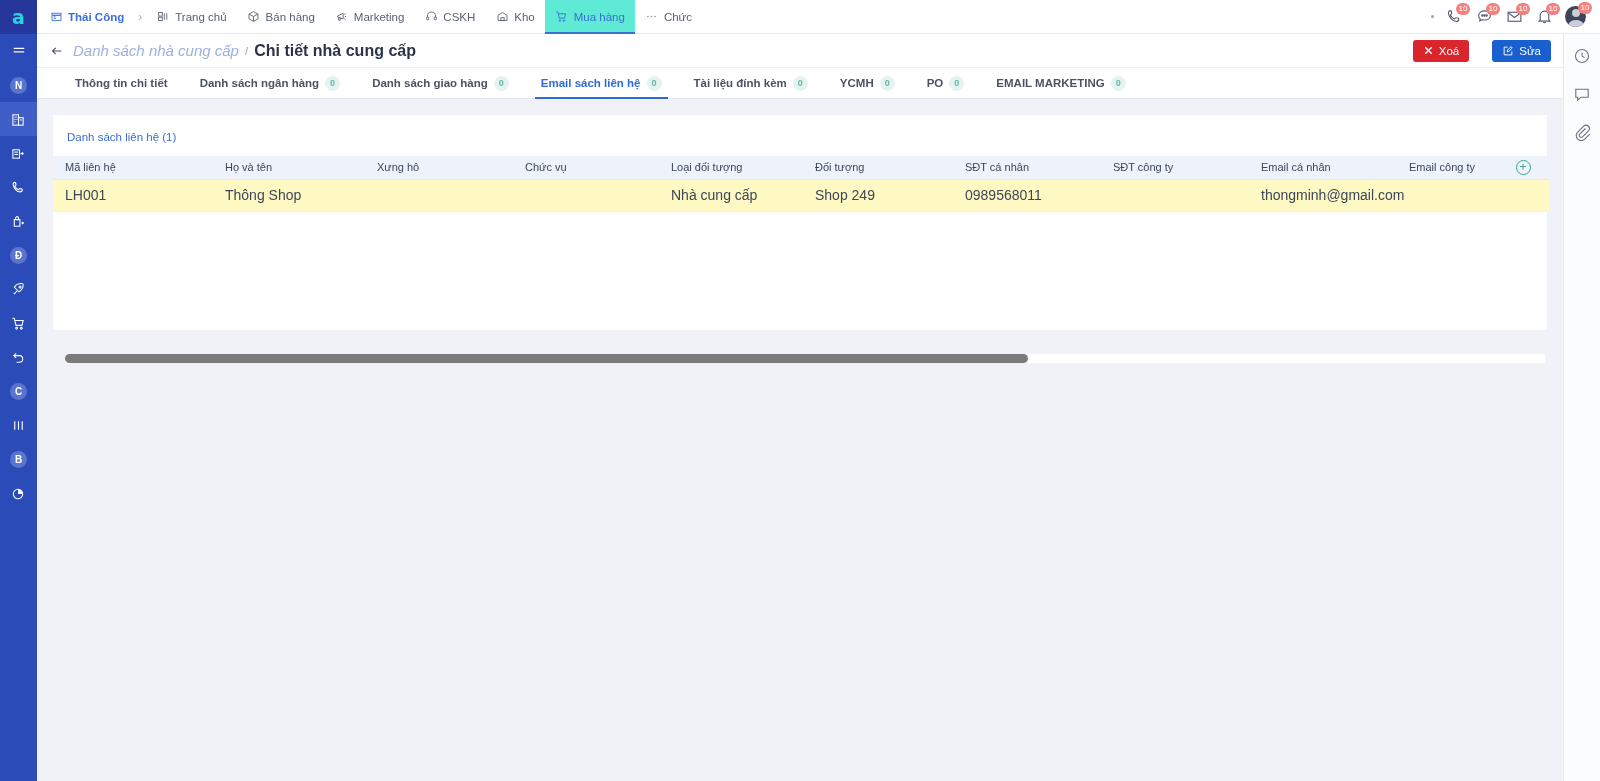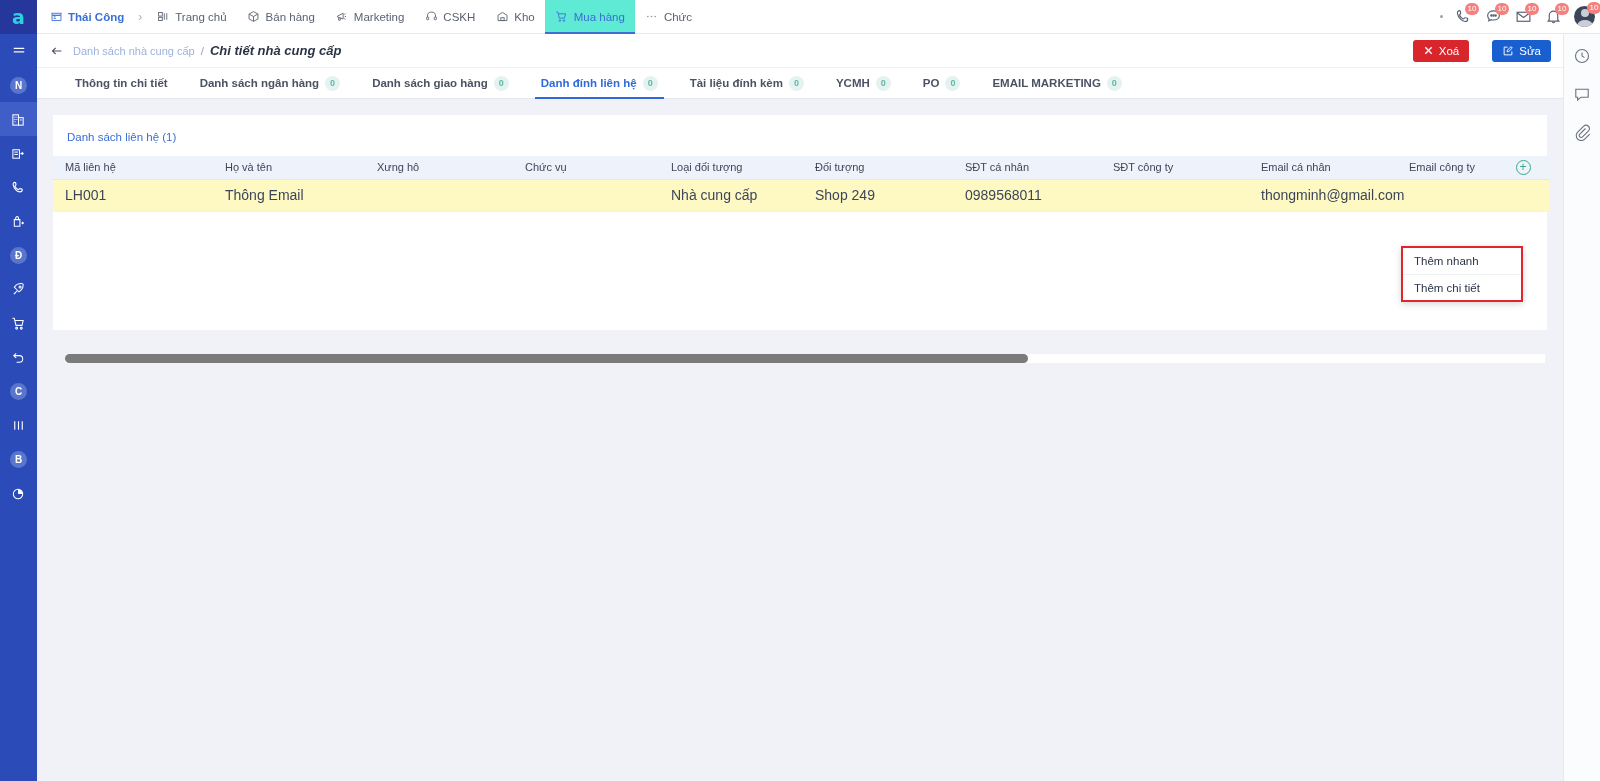--- a/index.html
+++ b/index.html
@@ -61,21 +61,21 @@
   .nav-item.active::after {
     content: ''; position: absolute; left: 0; right: 0; bottom: 0;
     height: 2px; background: #3b6fd4;
   }
   .nav-sep { color: #aab2c0; font-size: 12px; padding: 0 4px; }
   .nav-ico { width: 14px; height: 14px; display: flex; align-items: center; justify-content: center; }
   .nav-ico svg { display: block; }
 
   .top-right {
     margin-left: auto; display: flex; align-items: center;
-    gap: 11px; padding-right: 5px; height: 34px;
+    gap: 11px; padding-right: 14px; height: 34px;
   }
   .tr-dot { width: 3px; height: 3px; border-radius: 50%; background: #9aa3b2; }
   .tr-icon { position: relative; width: 19px; height: 19px; color: #5a6273;
              display:flex; align-items:center; justify-content:center; }
   .tr-icon svg { display: block; }
   .tr-badge {
     position: absolute; top: -4px; right: -6px;
     min-width: 14px; height: 12px; padding: 0 2px;
     background: #f4817e; color: #fff; border-radius: 7px;
     font-size: 8px; line-height: 12px; text-align: center;
@@ -114,23 +114,23 @@
     width: 1526px; height: 747px;
     background: #f0f2f7;
   }
   .crumb-bar {
     height: 34px; background: #fff;
     display: flex; align-items: center; padding: 0 12px 0 10px;
     border-bottom: 1px solid #eef0f5;
   }
   .back-arrow { width: 20px; height: 20px; color: #5a6273; display:flex;
                 align-items:center; justify-content:center; margin-right: 6px; }
-  .crumb-link { font-size: 11px; color: #9db0dd; }
+  .crumb-link { font-size: 15px; color: #9db0dd; font-style: italic; }
   .crumb-slash { font-size: 11.5px; color: #9aa3b2; margin: 0 6px; }
-  .crumb-cur { font-size: 13px; color: #2b3447; font-weight: bold; font-style: italic; }
+  .crumb-cur { font-size: 16px; color: #2b3447; font-weight: bold; }
   .crumb-actions { margin-left: auto; display: flex; gap: 8px; }
   .btn {
     height: 22px; padding: 0 10px; border-radius: 3px; border: none;
     font-size: 11.5px; color: #fff; display: flex; align-items: center;
     gap: 5px; cursor: pointer; font-family: "Liberation Sans", sans-serif; margin-left: 15px;
   }
   .btn-del { background: #d9262c; }
   .btn-edit { background: #1a5fd0; }
   .btn svg { display: block; }
 
@@ -538,21 +538,21 @@
       </div>
       <div class="tab">
         <span>Danh sách ngân hàng</span>
         <span class="tab-badge">0</span>
       </div>
       <div class="tab">
         <span>Danh sách giao hàng</span>
         <span class="tab-badge">0</span>
       </div>
       <div class="tab active">
-        <span>Danh đính liên hệ</span>
+        <span>Email sách liên hệ</span>
         <span class="tab-badge">0</span>
       </div>
       <div class="tab">
         <span>Tài liệu đính kèm</span>
         <span class="tab-badge">0</span>
       </div>
       <div class="tab">
         <span>YCMH</span>
         <span class="tab-badge">0</span>
       </div>
@@ -584,42 +584,34 @@
               <th style="width:148px">Email cá nhân</th>
               <th style="width:100px">Email công ty</th>
               <th class="th-add">
                 <span class="add-circle">+</span>
               </th>
             </tr>
           </thead>
           <tbody>
             <tr>
               <td>LH001</td>
-              <td class="link-cell">Thông Email</td>
+              <td class="link-cell">Thông Shop</td>
               <td></td>
               <td></td>
               <td>Nhà cung cấp</td>
               <td>Shop 249</td>
               <td>0989568011</td>
               <td></td>
               <td>thongminh@gmail.com</td>
               <td></td>
               <td></td>
             </tr>
           </tbody>
         </table>
 
         <div class="hscroll-track"></div>
         <div class="hscroll-thumb"></div>
       </div>
 
-      <div class="dropdown">
-        <div class="dd-item">
-          <span>Thêm nhanh</span>
-        </div>
-        <div class="dd-item">
-          <span>Thêm chi tiết</span>
-        </div>
-      </div>
     </div>
 
   </div>
 </div>
 
 </body></html>

